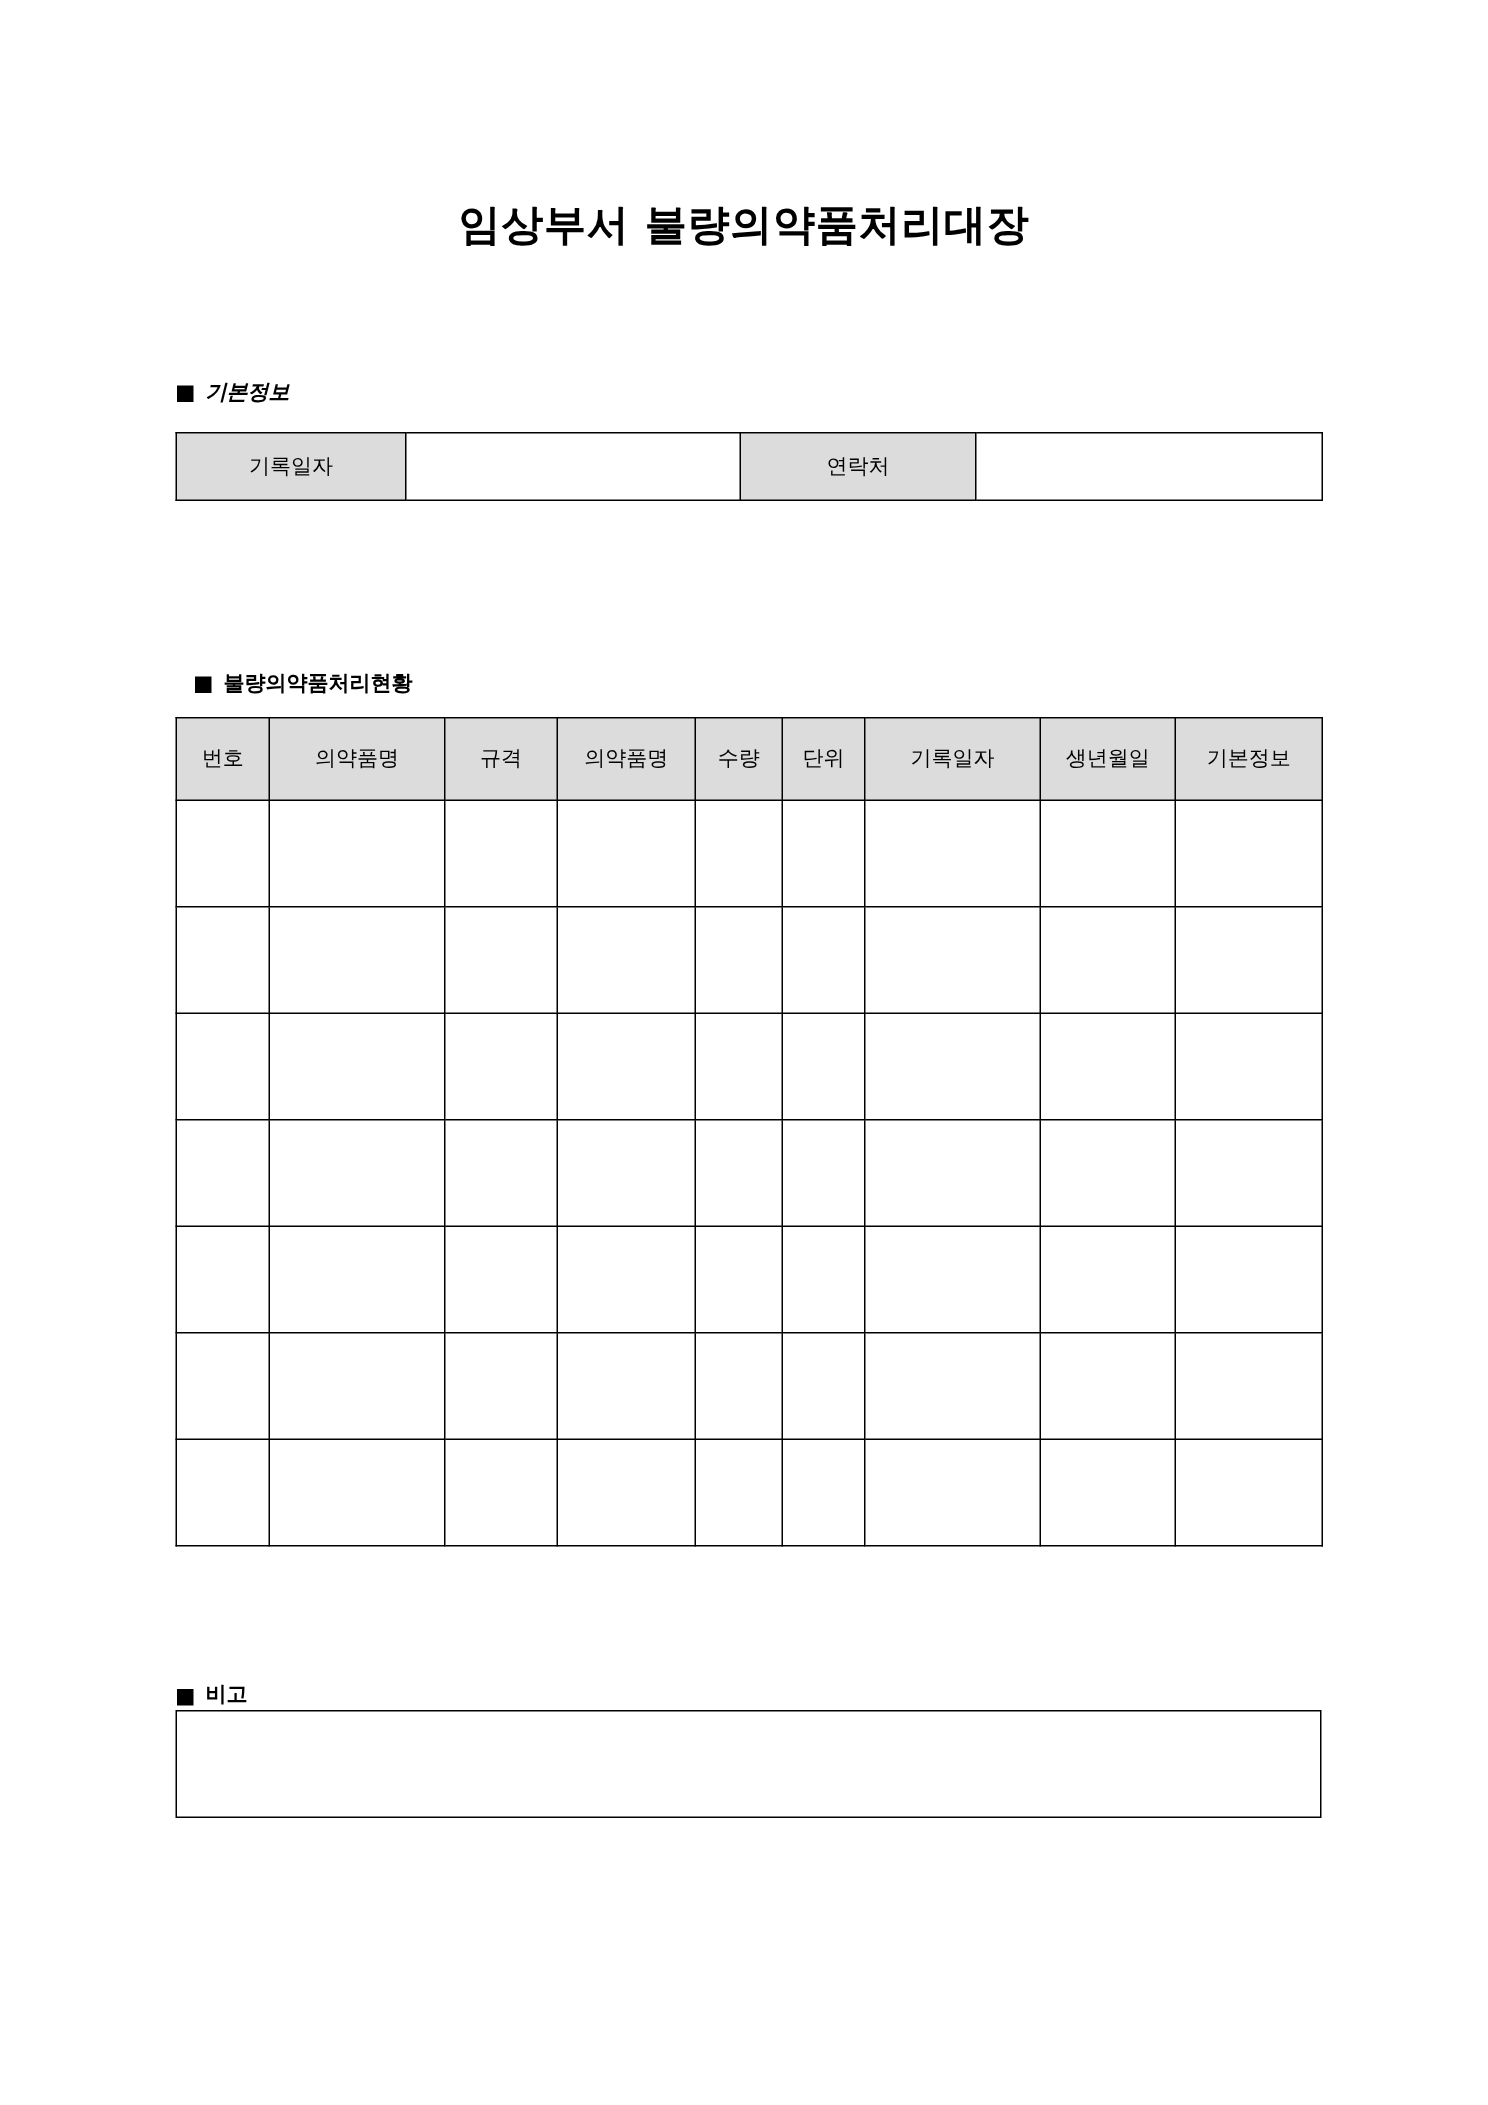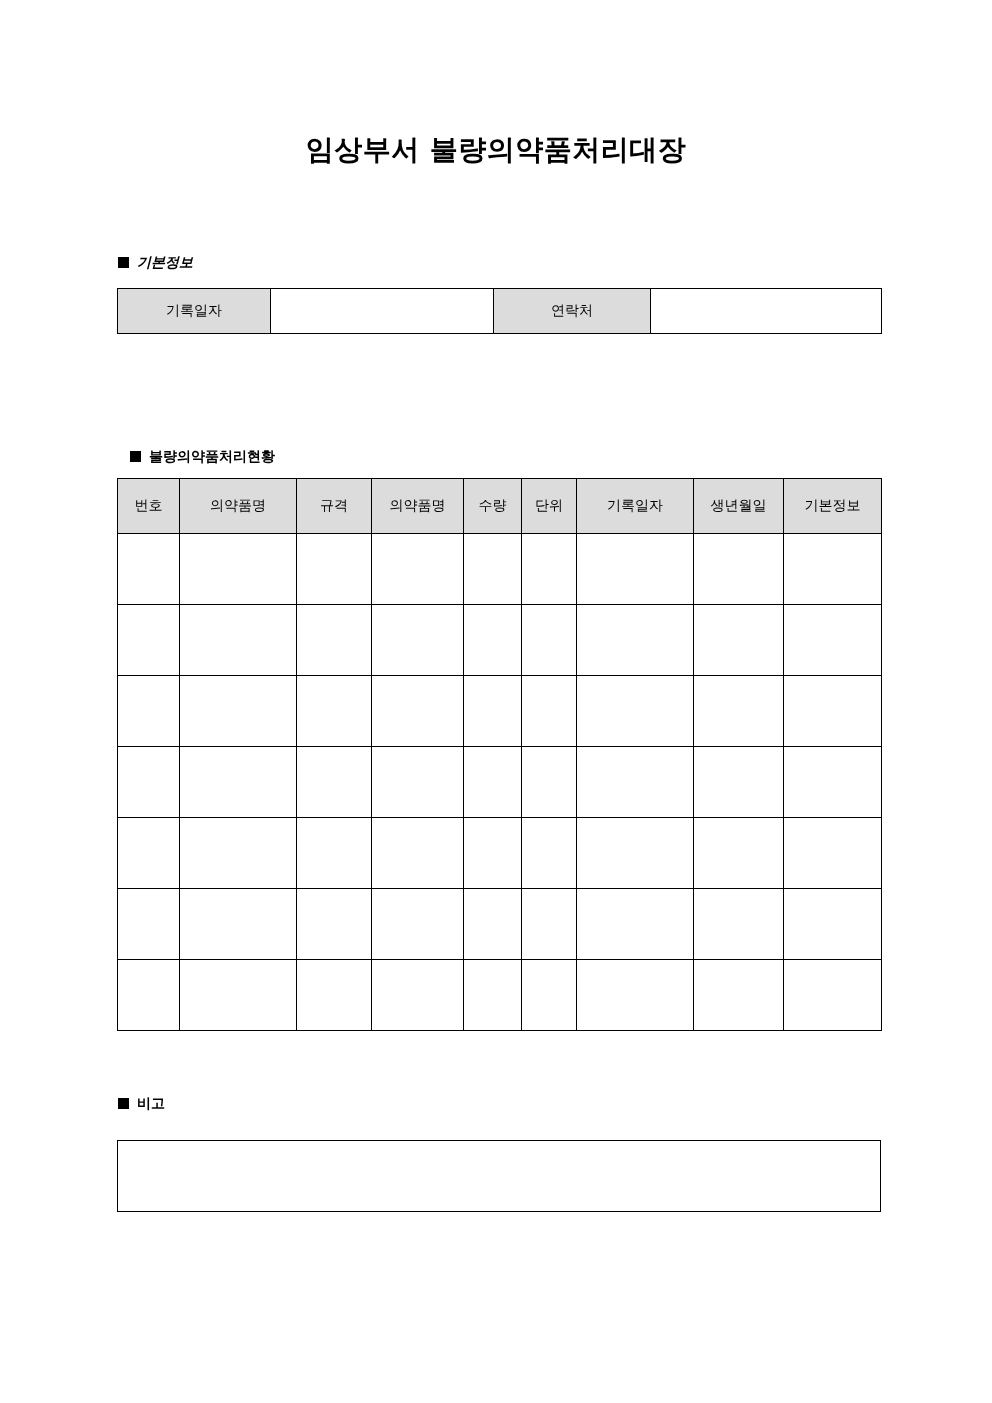--- a/index.html
+++ b/index.html
@@ -57,21 +57,21 @@
     display: inline-block;
     width: 11px;
     height: 11px;
     background: #000000;
     flex: 0 0 auto;
     position: relative;
     top: 0px;
   }
   #sec-basic   { top: 252px; font-style: italic; }
   #sec-status  { top: 446px; margin-left: 12px; }
-  #sec-remarks { top: 1093px; }
+  #sec-remarks { top: 1121px; font-family: Liberation Mono, monospace; }
 
   
   .grid {
     position: absolute;
     border-collapse: collapse;
     table-layout: fixed;
     background: #ffffff;
   }
   .grid td, .grid th {
     border: 1px solid #000000;

